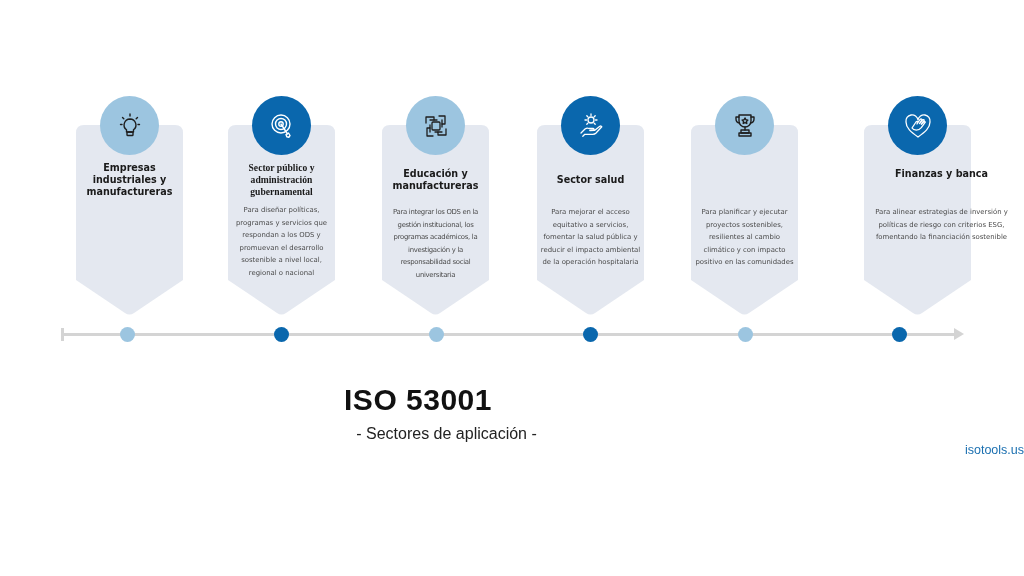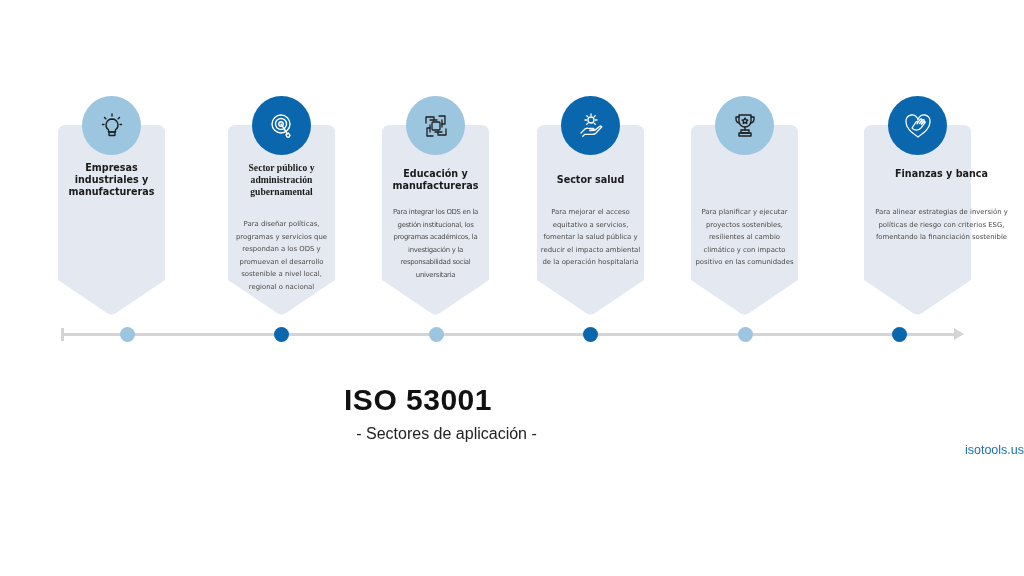--- a/index.html
+++ b/index.html
@@ -55,21 +55,21 @@
   }
   .site-link {
     position: absolute; left: 0; width: 1024px; top: 443px; text-align: right;
     font-family: "Liberation Sans", sans-serif; font-size: 12.5px; color: #1a6fb0;
     text-decoration: none; display: block;
   }
 </style>
 </head>
 <body>
 
-<div class="card" style="left:58px;text-decoration:underline;">
+<div class="card" style="left:76px;text-decoration:underline;">
   <svg class="card-bg" viewBox="0 0 107 190">
       <path d="M8 0 H99 Q107 0 107 8 V155 L58 188 Q53.5 191 49 188 L0 155 V8 Q0 0 8 0 Z" fill="#e4e8f0"></path>
     </svg>
   <div class="icon-circle" style="background:#9cc5e0;">
     <svg viewBox="0 0 30 30" fill="none" stroke="#1e1e1e" stroke-width="1.4" stroke-linecap="round" stroke-linejoin="round">
       <path d="M15 8 a6 6 0 0 0 -3.5 10.8 V21 h7 v-2.2 A6 6 0 0 0 15 8 Z"></path>
       <rect x="12" y="21" width="6" height="3.5" rx="0.8"></rect>
       <line x1="15" y1="3" x2="15" y2="5"></line>
       <line x1="7.5" y1="6.5" x2="8.8" y2="7.8"></line>
       <line x1="22.5" y1="6.5" x2="21.2" y2="7.8"></line>
@@ -87,21 +87,21 @@
   <div class="icon-circle" style="background:#0a67ad;">
     <svg viewBox="0 0 30 30" fill="none" stroke="#ffffff" stroke-width="1.4" stroke-linecap="round" stroke-linejoin="round">
       <circle cx="14" cy="13" r="9"></circle>
       <circle cx="14" cy="13" r="5.5"></circle>
       <circle cx="14" cy="13" r="2.2"></circle>
       <line x1="14" y1="13" x2="20.5" y2="23"></line>
       <path d="M19 23.5 l2.5 -1.5 l1.5 2.5 l-1.2 1.8 l-2 -0.5 Z"></path>
     </svg>
   </div>
   <div class="card-title" style="top:37px;font-family:Liberation Serif, serif;">Sector público y administración gubernamental</div>
-  <div class="card-desc" style="top:93px;">Para diseñar políticas, programas y servicios que respondan a los ODS y promuevan el desarrollo sostenible a nivel local, regional o nacional</div>
+  <div class="card-desc" style="top:79px;">Para diseñar políticas, programas y servicios que respondan a los ODS y promuevan el desarrollo sostenible a nivel local, regional o nacional</div>
 </div>
 
 <div class="card" style="left:382px;">
   <svg class="card-bg" viewBox="0 0 107 190">
       <path d="M8 0 H99 Q107 0 107 8 V155 L58 188 Q53.5 191 49 188 L0 155 V8 Q0 0 8 0 Z" fill="#e4e8f0"></path>
     </svg>
   <div class="icon-circle" style="background:#9cc5e0;">
     <svg viewBox="0 0 30 30" fill="none" stroke="#1e1e1e" stroke-width="1.3" stroke-linecap="round" stroke-linejoin="round">
       <path d="M5 12 V6 h8 v3 h3"></path>
       <path d="M18 5 h6 v8 h-3 v3"></path>

